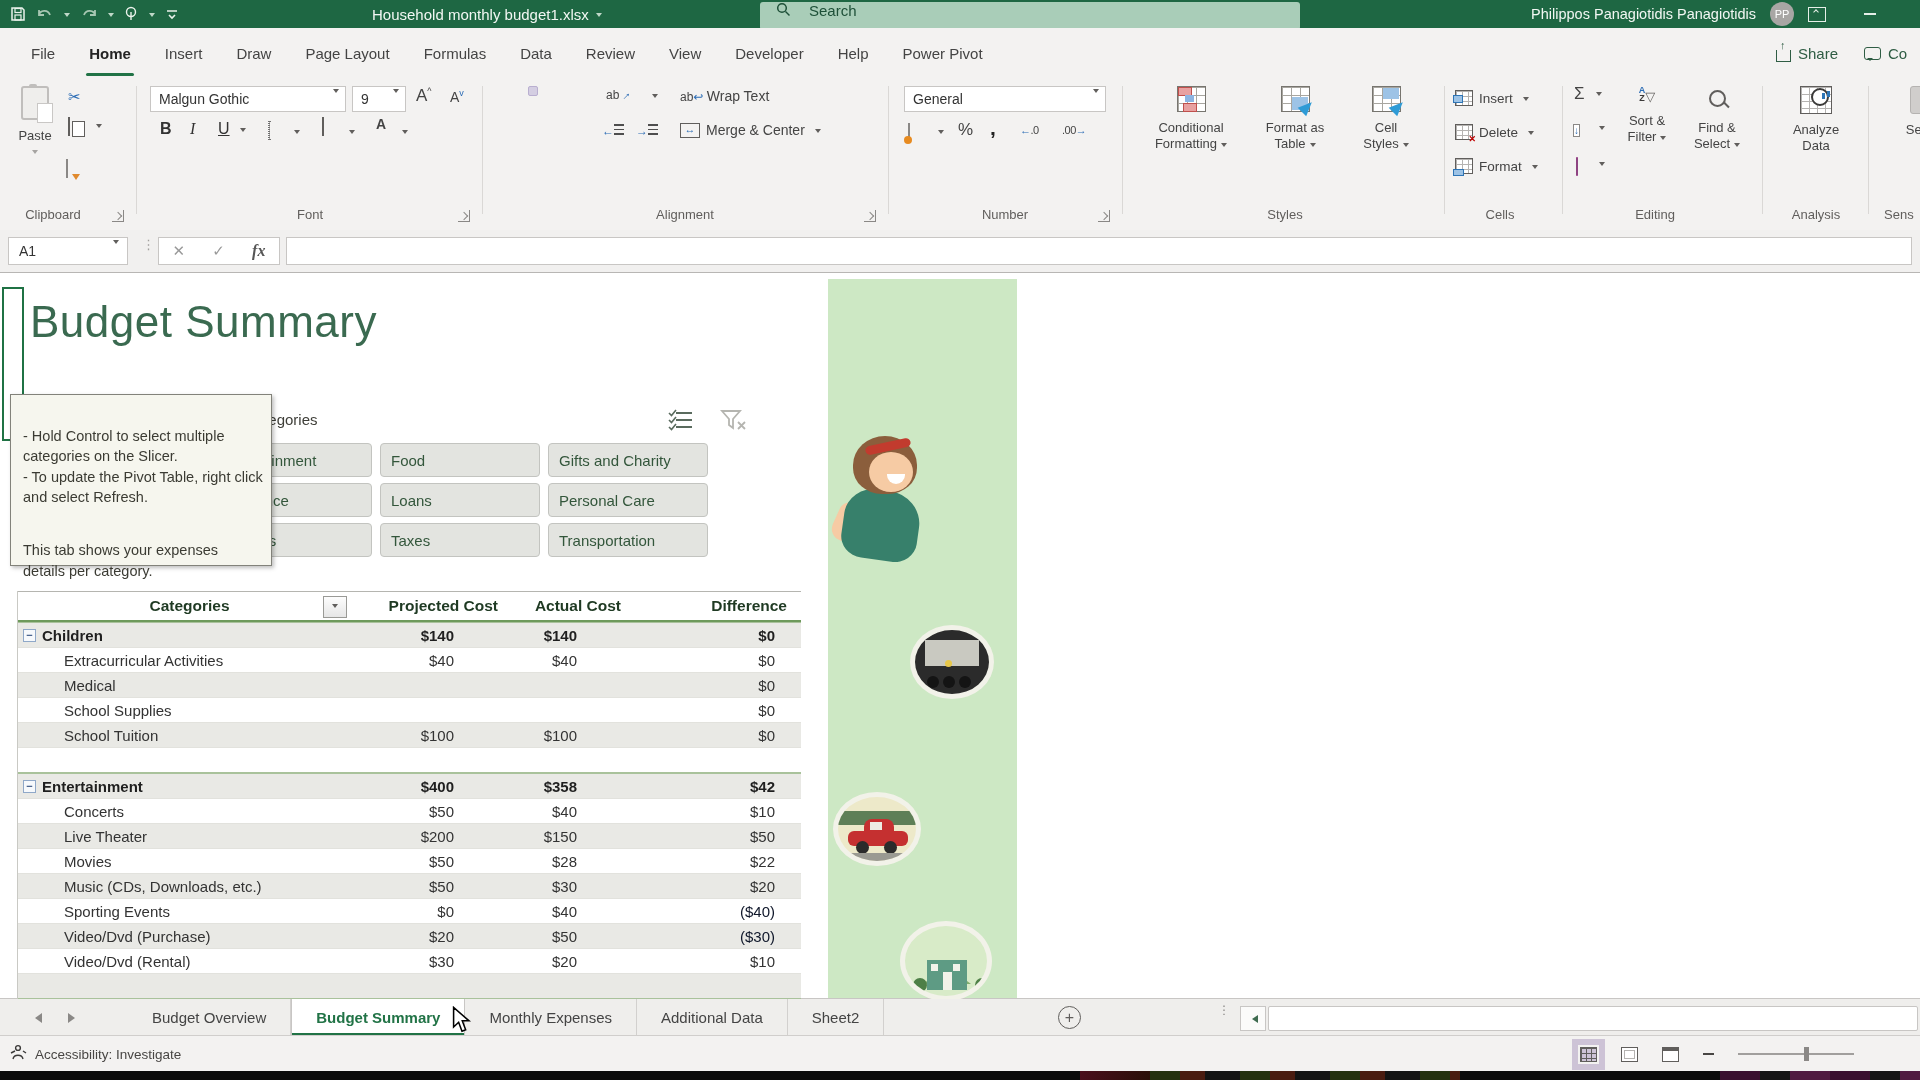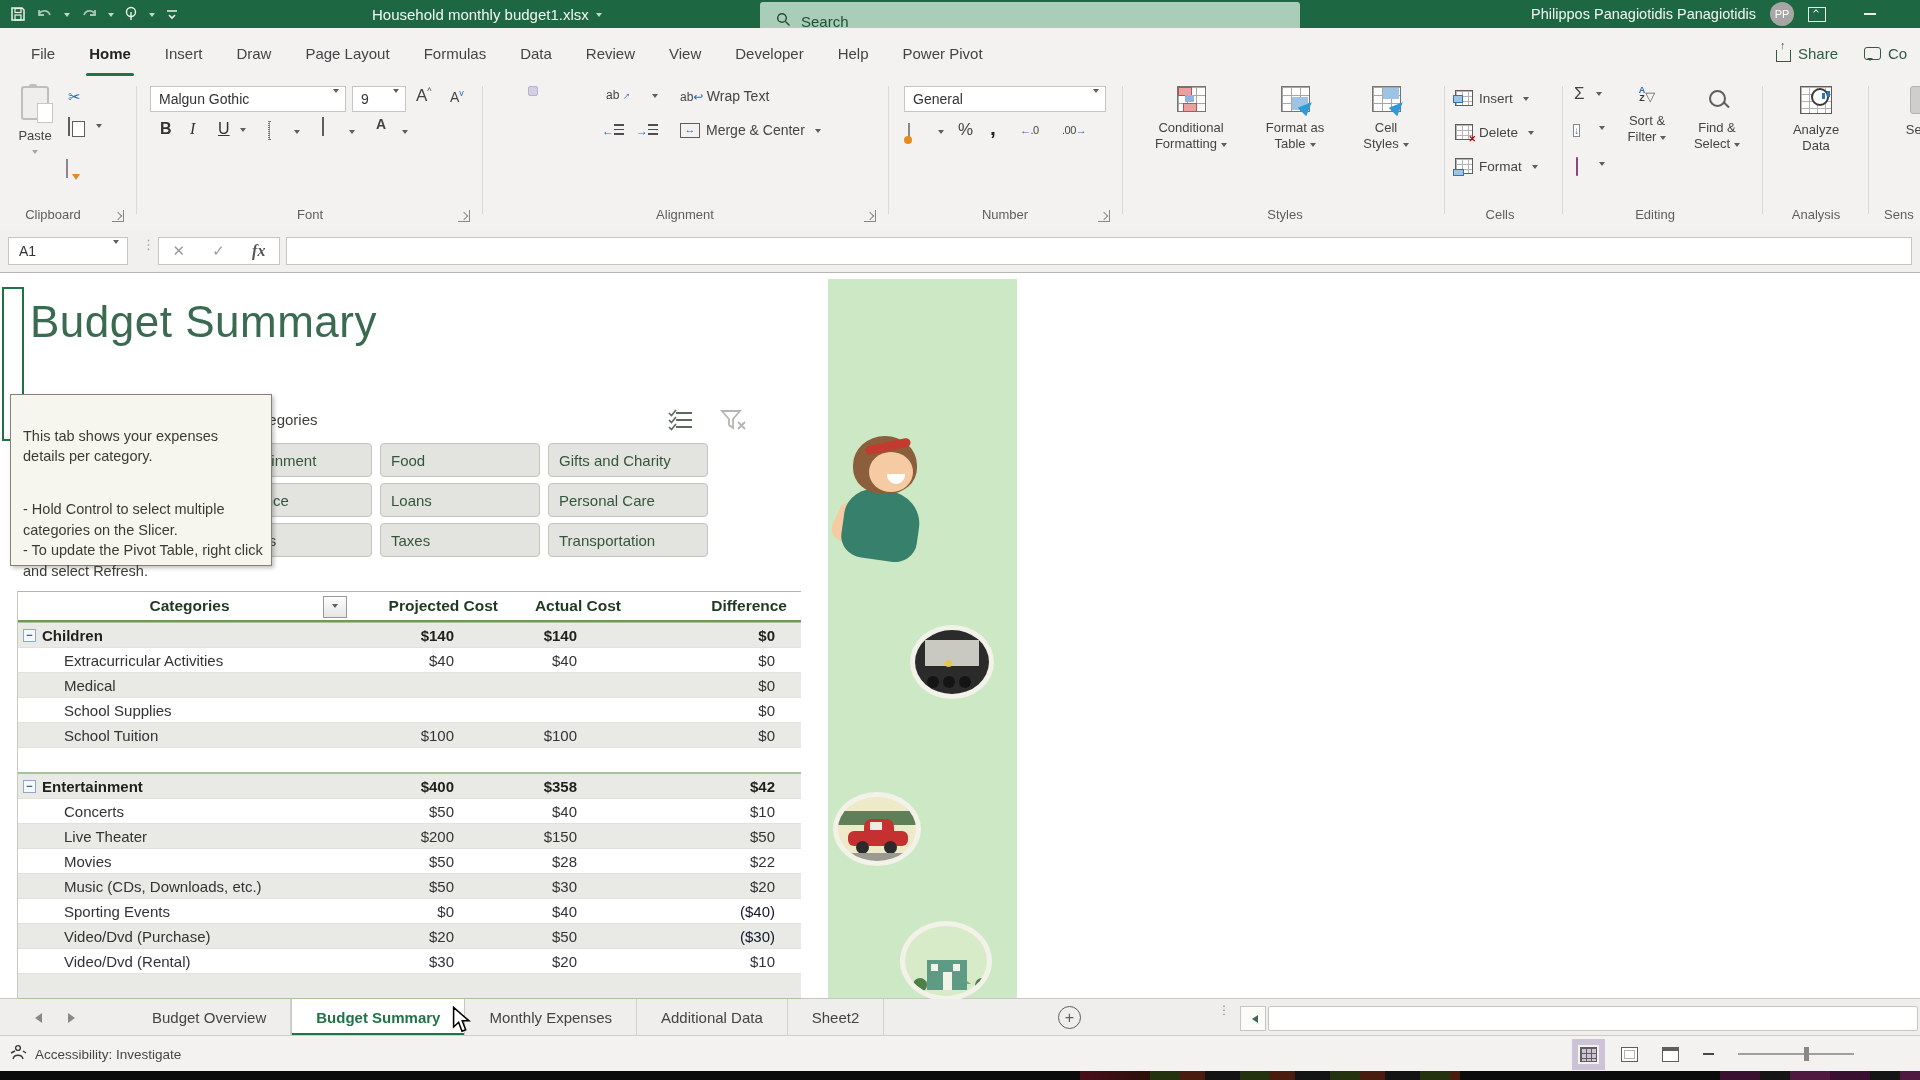--- a/index.html
+++ b/index.html
@@ -5,21 +5,21 @@
   html,body{margin:0;padding:0;}
   body{font-family:"Liberation Sans",sans-serif;}
   .screen{position:relative;width:1920px;height:1080px;overflow:hidden;background:#fff;}
 
   
   .titlebar{position:absolute;left:0;top:0;width:1920px;height:28px;background:#1E6743;color:#EAF3EC;}
   .qat{position:absolute;left:10px;top:0;height:28px;display:flex;align-items:center;gap:10px;}
   .qat svg{display:block;}
   .caret-w{width:0;height:0;border:3.5px solid transparent;border-top:4px solid #BFD8C8;margin-top:4px;}
   .doc-title{position:absolute;left:372px;top:0;height:28px;display:flex;align-items:center;gap:7px;font-size:15px;color:#F2F7F3;}
-  .search-pill{position:absolute;left:760px;top:2px;width:540px;height:28px;background:#A9CDB8;border-radius:3px;display:flex;align-items:flex-end;gap:10px;padding-left:16px;box-sizing:border-box;color:#1E5038;font-size:15px;}
+  .search-pill{position:absolute;left:760px;top:2px;width:540px;height:28px;background:#A9CDB8;border-radius:3px;display:flex;align-items:flex-start;gap:18px;padding-left:16px;box-sizing:border-box;color:#1E5038;font-size:15px;}
   .user-zone{position:absolute;right:0;top:0;height:28px;display:flex;align-items:center;gap:14px;padding-right:14px;}
   .user-name{font-size:14.5px;color:#F2F7F3;}
   .avatar{width:24px;height:24px;border-radius:50%;background:#A8A6A4;color:#fff;font-size:11px;display:flex;align-items:center;justify-content:center;}
   .win-ic{width:16px;height:13px;border:1.5px solid #E6EFE8;position:relative;}
   .win-ic::after{content:"";position:absolute;left:5px;top:2px;width:3px;height:3px;border-top:1.5px solid #E6EFE8;border-left:1.5px solid #E6EFE8;transform:rotate(45deg);}
   .minimize{width:12px;height:2px;background:#E6EFE8;margin-left:24px;margin-right:30px;}
 
   
   .tabsrow{position:absolute;left:0;top:28px;width:1920px;height:50px;background:#F3F2F1;}
   .rtabs{position:absolute;left:14px;top:0;height:50px;display:flex;align-items:center;}
@@ -533,23 +533,23 @@
         <div class="slbtn">Personal Care</div>
 
         <div class="slbtn">Savings</div>
 
         <div class="slbtn">Taxes</div>
 
         <div class="slbtn">Transportation</div>
       </div>
 
     <div class="tooltip">
-      <p>This tab shows your expenses details per category.</p>
       <p>- Hold Control to select multiple categories on the Slicer.
 - To update the Pivot Table, right click and select Refresh.</p>
+      <p>This tab shows your expenses details per category.</p>
     </div>
 
     <div class="ptable">
       <div class="thead">
         <div class="hc first">Categories</div>
         <div class="hc">Projected Cost</div>
         <div class="hc">Actual Cost</div>
         <div class="hc" style="padding-right:14px;">Difference</div>
         <div class="filterbtn">
             <span class="caret"></span>

